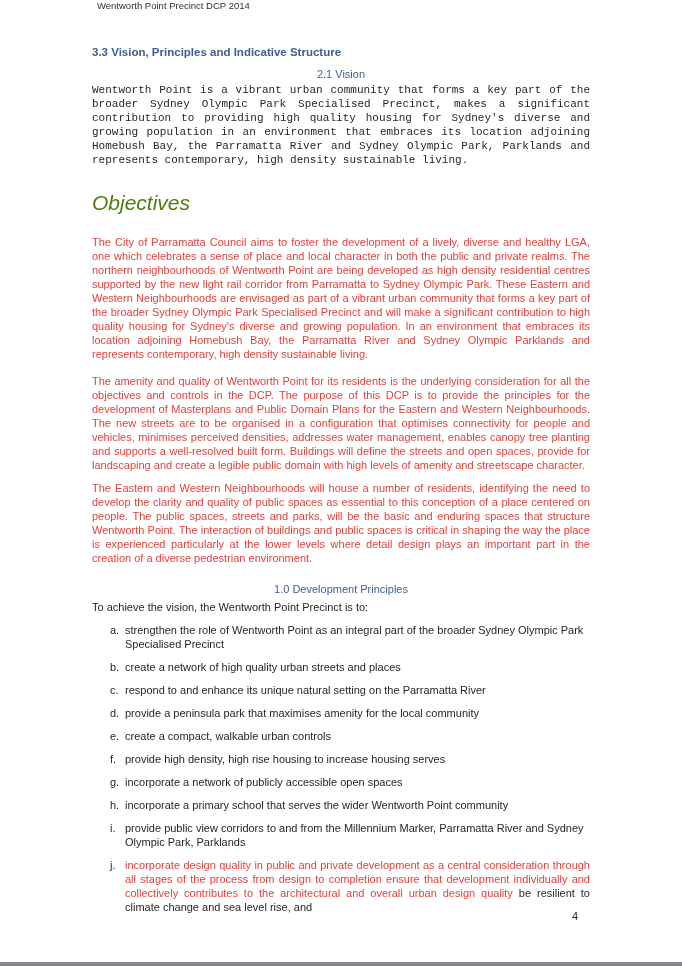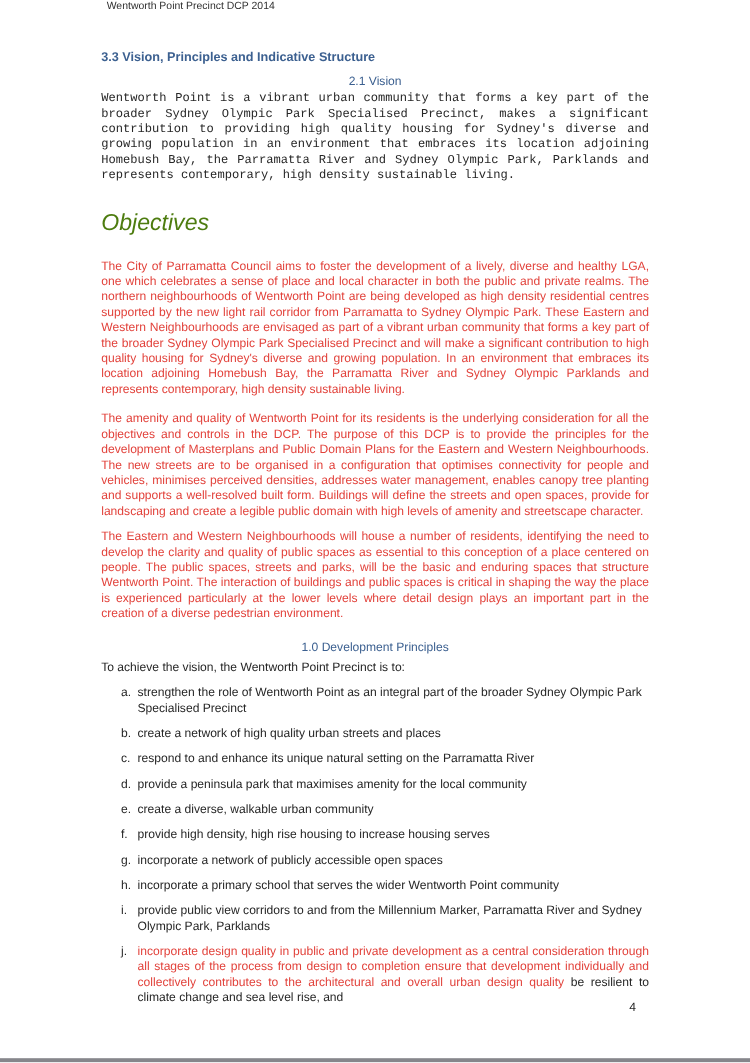--- a/index.html
+++ b/index.html
@@ -132,21 +132,21 @@
       <div class="li">
         <span class="letter">c.</span>
         <span class="itext">respond to and enhance its unique natural setting on the Parramatta River</span>
       </div>
       <div class="li">
         <span class="letter">d.</span>
         <span class="itext">provide a peninsula park that maximises amenity for the local community</span>
       </div>
       <div class="li">
         <span class="letter">e.</span>
-        <span class="itext">create a diverse, walkable urban community</span>
+        <span class="itext">create a compact, walkable urban controls</span>
       </div>
       <div class="li">
         <span class="letter">f.</span>
         <span class="itext">provide high density, high rise housing to increase housing serves</span>
       </div>
       <div class="li">
         <span class="letter">g.</span>
         <span class="itext">incorporate a network of publicly accessible open spaces</span>
       </div>
       <div class="li">

